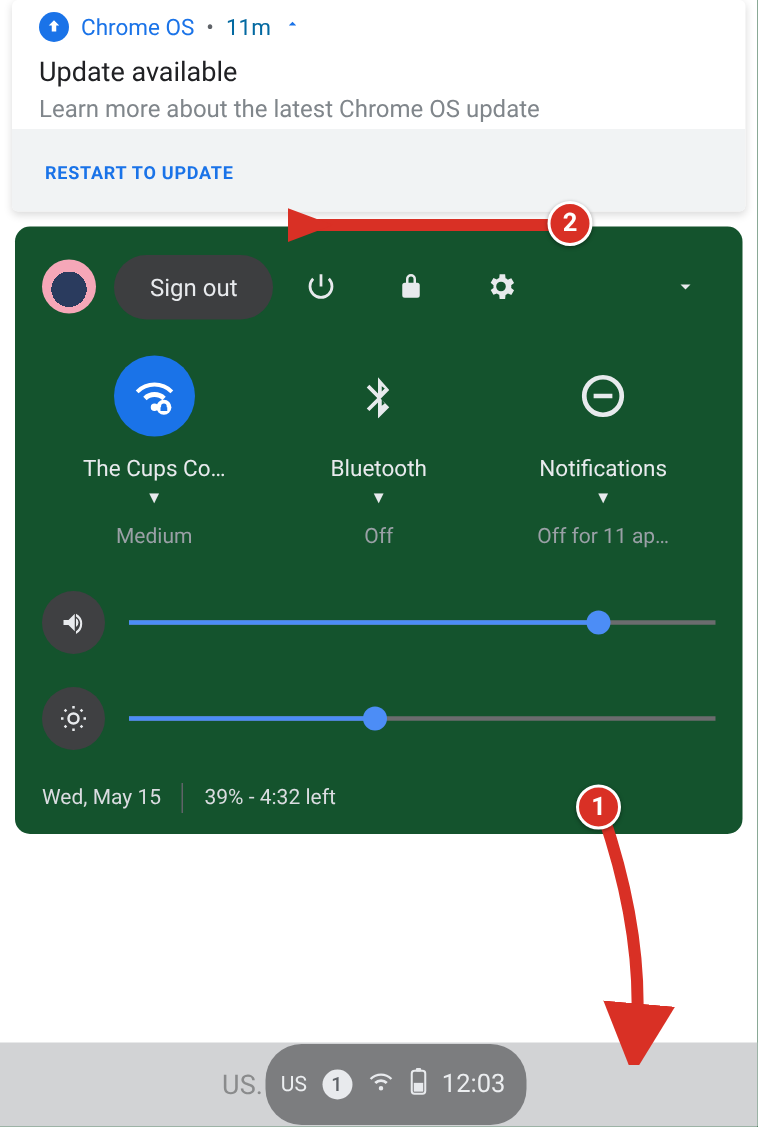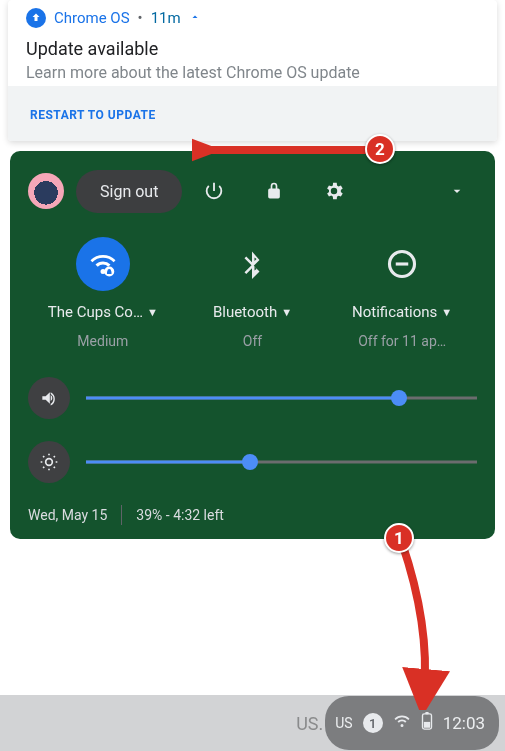--- a/index.html
+++ b/index.html
@@ -80,21 +80,21 @@
     .collapse-btn { margin-left: auto; width:40px;}
 
     .qs-tiles { display: flex; justify-content: space-around; margin-bottom: 28px; }
     .tile { display: flex; flex-direction: column; align-items: center; gap: 12px; width: 33%; }
     .tile-icon {
       width: 54px; height: 54px; border-radius: 50%;
       display: flex; align-items: center; justify-content: center;
     }
     .tile-icon.on { background: #1a73e8; }
     .tile-icon.off { background: transparent; border:none; }
-    .tile-label { font-size: 15px; color: #e8eaed; display:flex; align-items:center; gap:4px; max-width:100%;}
+    .tile-label { font-size: 15px; color: #e8eaed; display:flex; align-items:center; gap:4px; max-width:100%;flex-direction:column;}
     .tile-label-text { white-space: nowrap; overflow: hidden; text-overflow: ellipsis; max-width: 110px; }
     .tile-caret { font-size: 11px; }
     .tile-sub { font-size: 14px; color: #9aa0a6; }
 
     .slider-row { display: flex; align-items: center; gap: 16px; margin: 22px 0; }
     .slider-icon-btn {
       width: 42px; height: 42px; border-radius: 50%;
       background: #3f4042; border: none;
       display: flex; align-items: center; justify-content: center;
       color: #e8eaed; cursor: pointer;
@@ -118,21 +118,21 @@
 
     .qs-bottom-row {
       display: flex; align-items: center; gap: 14px;
       font-size: 14px; color: #dadce0; margin-top: 6px;
     }
     .divider-v { width:1px; height: 20px; background: #5f6368; }
 
     .taskbar {
       position: absolute; bottom: 0; left: 0; right: 0;
       height: 56px; background: #d2d3d5;
-      display: flex; align-items: center; justify-content: flex-end;
+      display: flex; align-items: center; justify-content: center;
       padding-right: 6px;
     }
     .obscured-text { color: #8a8b8c; font-size: 18px; margin-right: 2px; }
     .tray-pill {
       background: rgba(90,92,94,0.72);
       border-radius: 24px;
       height: 54px;
       padding: 0 14px 0 10px;
       display: flex; align-items: center; gap: 10px;
       color: #eceef0;

